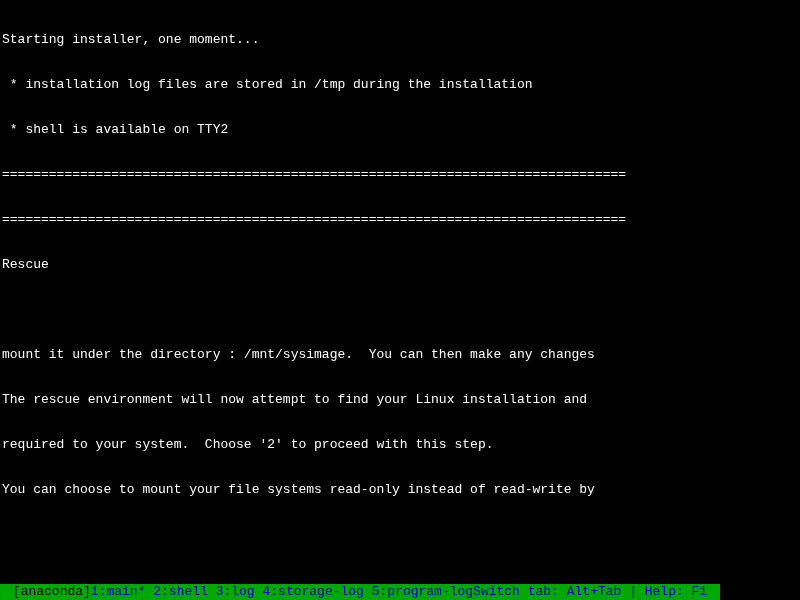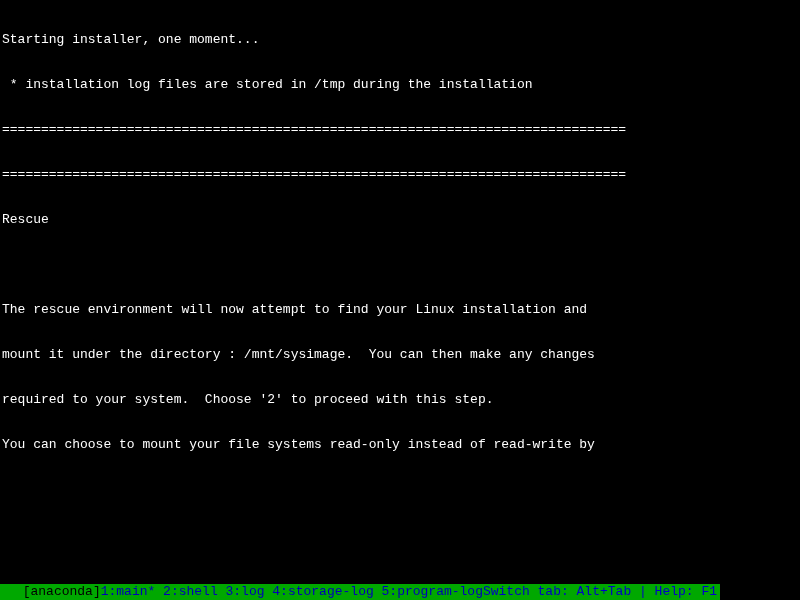--- a/index.html
+++ b/index.html
@@ -25,43 +25,44 @@
     letter-spacing: 0;
   }
   .console div { min-height: 15px; }
   .statusbar {
     position: absolute;
     left: 0; right: 0; bottom: 0;
     height: 16px;
     background: #00a800;
     display: flex;
     align-items: center;
-    justify-content: flex-end;
+    justify-content: center;
     padding: 0 3px;
     font-family: "Courier New", Courier, monospace;
     font-size: 13px;
     line-height: 16px;
   }
   .status-left { color: #0000b8; }
   .status-left .black { color: #000; }
   .status-right { color: #0000c8; }
 </style>
 </head>
 <body>
 
 <div class="screen">
   <div class="console">
     <div>Starting installer, one moment...</div>
     <div> * installation log files are stored in /tmp during the installation</div>
+    <div> * shell is available on TTY2</div>
     <div>================================================================================</div>
     <div>================================================================================</div>
     <div>Rescue</div>
     <div> </div>
+    <div>mount it under the directory : /mnt/sysimage.  You can then make any changes</div>
     <div>The rescue environment will now attempt to find your Linux installation and</div>
-    <div>mount it under the directory : /mnt/sysimage.  You can then make any changes</div>
     <div>required to your system.  Choose '2' to proceed with this step.</div>
     <div>You can choose to mount your file systems read-only instead of read-write by</div>
     
     
     
     
     
     
     
     

